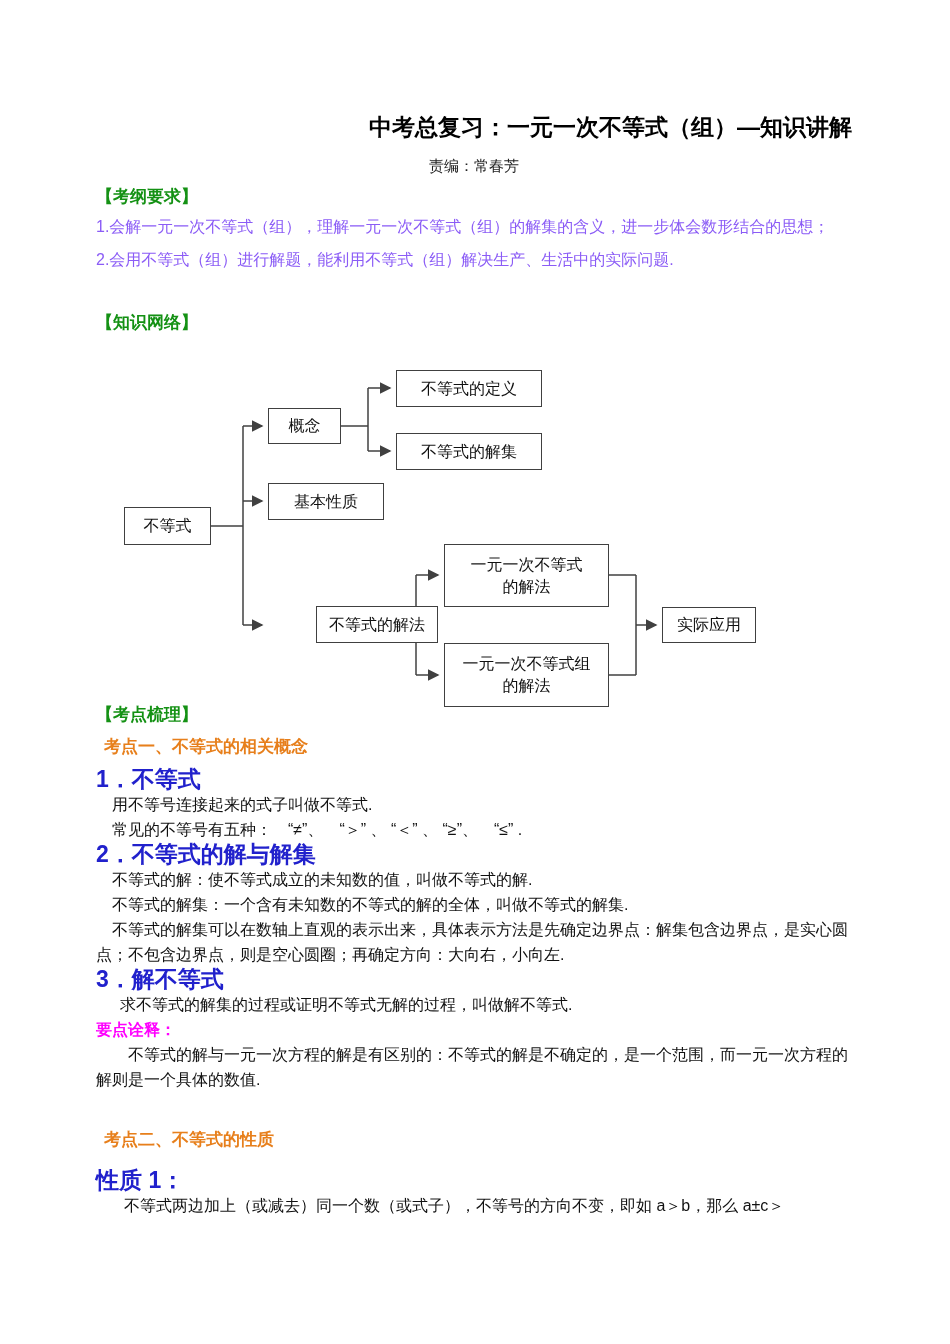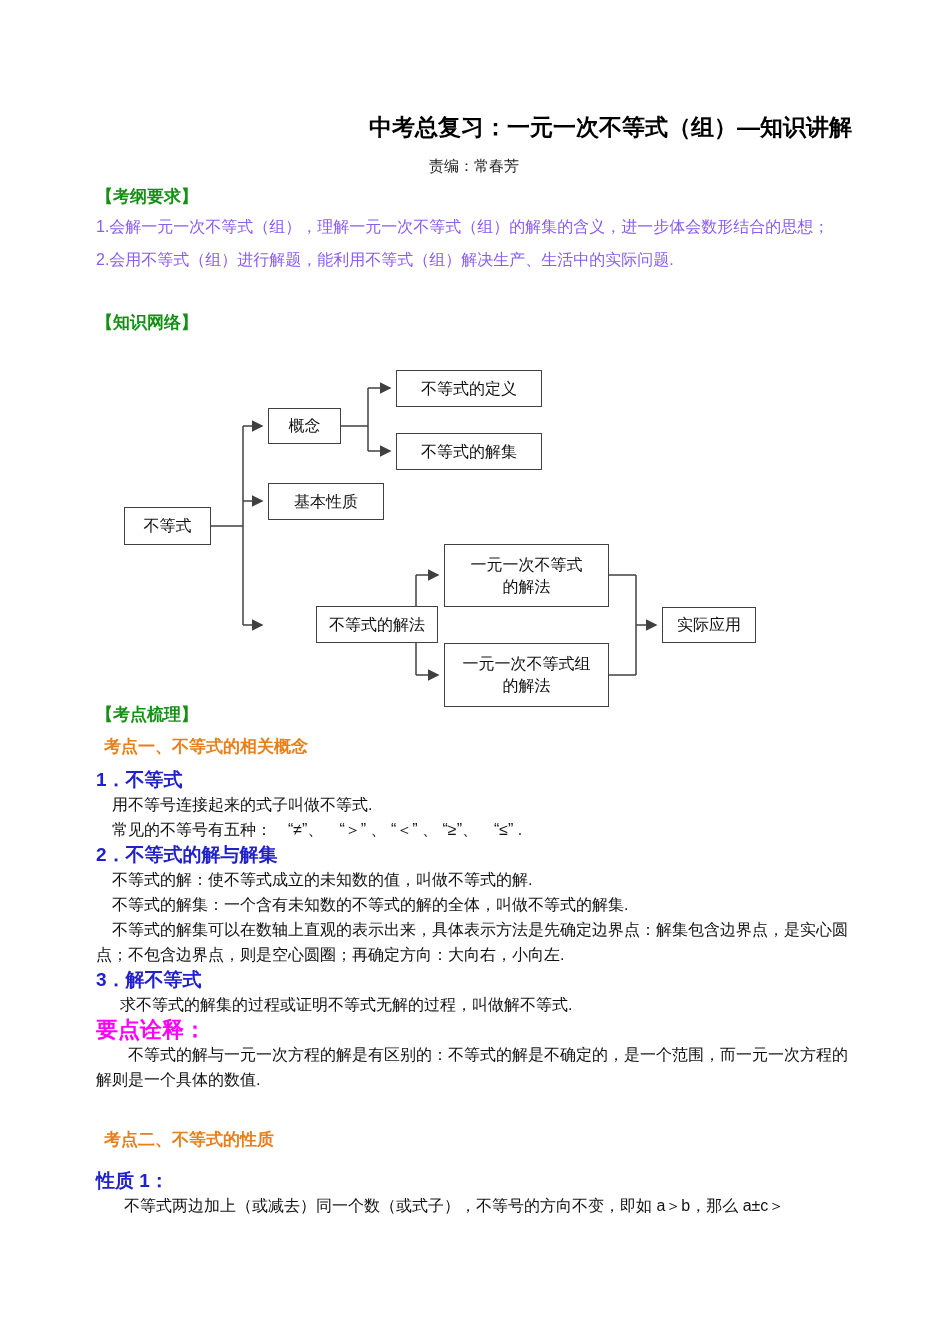--- a/index.html
+++ b/index.html
@@ -8,23 +8,23 @@
     font-family:"Liberation Sans","DejaVu Sans",sans-serif;color:#111;
     overflow:hidden;
   }
   .content{padding:0 98px 0 96px;}
   .doc-title{margin:111px 0 0;text-align:right;font-size:23px;font-weight:bold;line-height:32px;color:#000;}
   .editor-line{margin-top:12px;text-align:center;font-size:15px;line-height:22px;color:#222;}
   .h-green{margin-top:8px;font-size:17px;font-weight:bold;line-height:24px;color:#149114;}
   .h-green.gap-top{margin-top:36px;}
   .h-orange{font-size:17px;font-weight:bold;line-height:24px;color:#E77F1B;margin:8px;}
   .h-orange.gap-top{margin-top:36px;}
-  .h-blue{font-size:19px;font-weight:bold;line-height:25px;color:#2121CC;margin:0;}
+  .h-blue{font-size:23px;font-weight:bold;line-height:25px;color:#2121CC;margin:0;}
   .h-blue.gap-top{margin-top:16px;}
-  .h-magenta{font-size:22px;font-weight:bold;line-height:25px;color:#FF00FF;margin:0;}
+  .h-magenta{font-size:16px;font-weight:bold;line-height:25px;color:#FF00FF;margin:0;}
   .outline p{margin:3px 0 0;font-size:16px;line-height:30px;color:#8b5cf6;}
   .body-p{margin:0;font-size:16px;line-height:25px;color:#111;}
   .ind-1{text-indent:1em;}
   .ind-15{text-indent:1.5em;}
   .ind-2{text-indent:2em;}
   .ind-175{text-indent:1.75em;}
   
   .diagram{position:relative;width:750px;height:340px;margin-top:20px;}
   .diagram svg{position:absolute;left:0;top:0;}
   .dbox{

